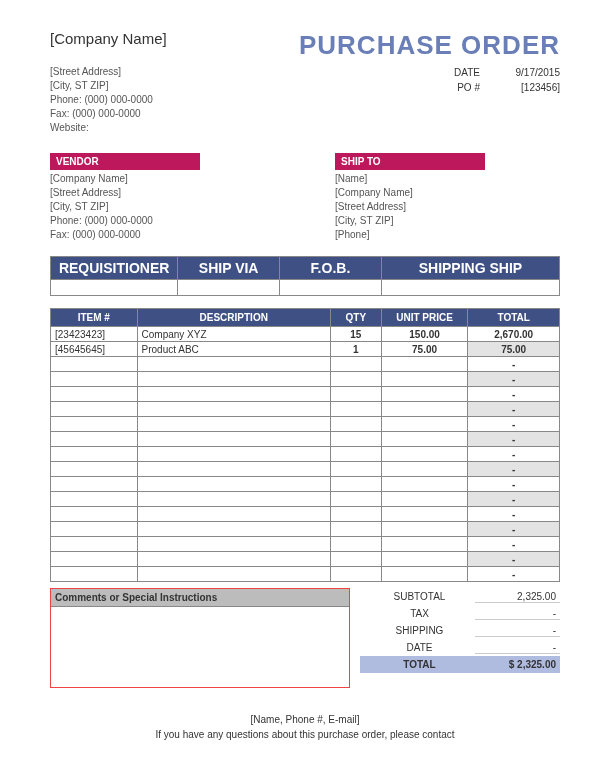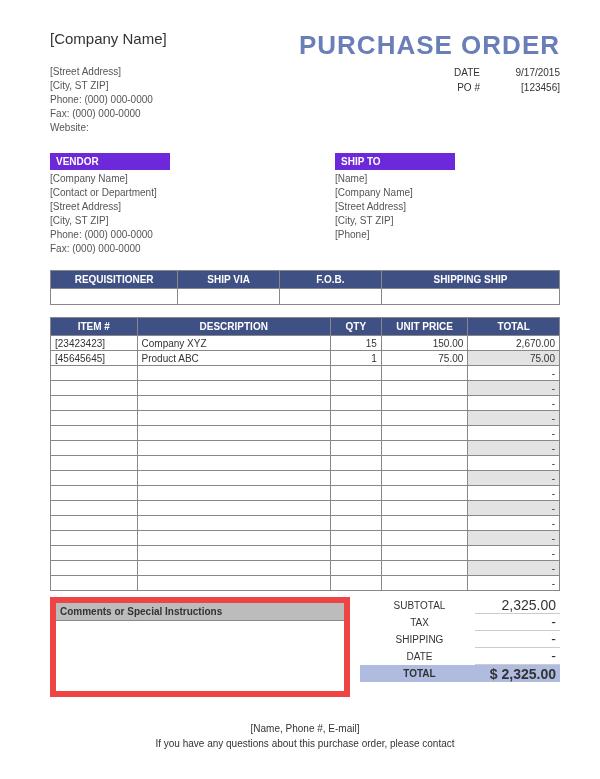--- a/index.html
+++ b/index.html
@@ -17,56 +17,56 @@
   .title { font-size: 26px; font-weight: bold; color: #6a7eb8; letter-spacing: 1px; }
   .meta-block { display: flex; justify-content: space-between; margin-bottom: 18px; }
   .company-block div { line-height: 1.4; color: #555; }
   .date-po { text-align: right; }
   .date-po .row { display: flex; justify-content: space-between; gap: 20px; line-height: 1.5; }
   .date-po .label { width: 40px; text-align: right; }
   .date-po .val { width: 60px; text-align: right; }
   .two-col { display: flex; gap: 60px; margin-bottom: 14px; }
   .col { flex: 1; }
   .section-header {
-    background: #6d28d9; color: #fff; font-weight: bold;
+    background: #be185d; color: #fff; font-weight: bold;
     padding: 3px 6px; font-size: 10px; margin-bottom: 2px;
-    width: 120px;
+    width: 150px;
   }
   .col div.line { color: #555; line-height: 1.4; }
   table { border-collapse: collapse; width: 100%; }
   .req-table th {
-    background: #3f5085; color: #fff; font-size: 10px;
+    background: #3f5085; color: #fff; font-size: 14px;
     padding: 3px 4px; font-weight: bold; border: 1px solid #888;
   }
   .req-table td { border: 1px solid #888; height: 16px; }
   .req-table { margin-bottom: 12px; }
   .items-table th {
     background: #3f5085; color: #fff; font-size: 10px;
     padding: 3px 4px; font-weight: bold; border: 1px solid #888;
     text-align: center;
   }
   .items-table td {
     border: 1px solid #888; padding: 1px 4px; height: 15px;
     font-size: 10px; color: #333;
   }
-  .items-table .num { text-align: right; }
+  .items-table .num { text-align: center; font-weight: bold; }
   .items-table .zebra-total { background: #e3e3e3; }
   .bottom-area { display: flex; margin-top: 6px; gap: 10px; }
   .comments {
-    flex: 1; border: 6px solid #ef4444; background: #fff;
+    flex: 1; border: 1px solid #ef4444; background: #fff;
     height: 100px;
   }
   .comments-header {
     background: #bcbcbc; font-weight: bold; padding: 3px 4px;
     border-bottom: 1px solid #888; font-size: 10px;
   }
   .totals { width: 200px; }
   .totals .trow { display: flex; height: 17px; align-items: center; }
   .totals .tlabel { flex: 1; text-align: center; padding-left: 4px; font-size: 10px; }
-  .totals .tval { width: 85px; text-align: right; padding-right: 4px; border-bottom: 1px solid #ccc; font-size: 14px; }
+  .totals .tval { width: 85px; text-align: right; padding-right: 4px; border-bottom: 1px solid #ccc; font-size: 10px; }
   .totals .total-row { background: #b0bbe0; font-weight: bold; }
   .totals .total-row .tval { border: none; }
   .footer { text-align: center; margin-top: 24px; font-size: 10px; color: #333; }
   .footer div { line-height: 1.5; }
 </style>
 </head>
 <body>
 
 <div class="header">
   <div class="company-name">[Company Name]</div>
@@ -90,21 +90,20 @@
       <span class="label">PO #</span>
       <span class="val">[123456]</span>
     </div>
   </div>
 </div>
 
 <div class="two-col">
   <div class="col">
     <div class="section-header">VENDOR</div>
     <div class="line">[Company Name]</div>
-    <div class="line">[Contact or Department]</div>
     <div class="line">[Street Address]</div>
     <div class="line">[City, ST  ZIP]</div>
     <div class="line">Phone: (000) 000-0000</div>
     <div class="line">Fax: (000) 000-0000</div>
   </div>
   <div class="col">
     <div class="section-header">SHIP TO</div>
     <div class="line">[Name]</div>
     <div class="line">[Company Name]</div>
     <div class="line">[Street Address]</div>

